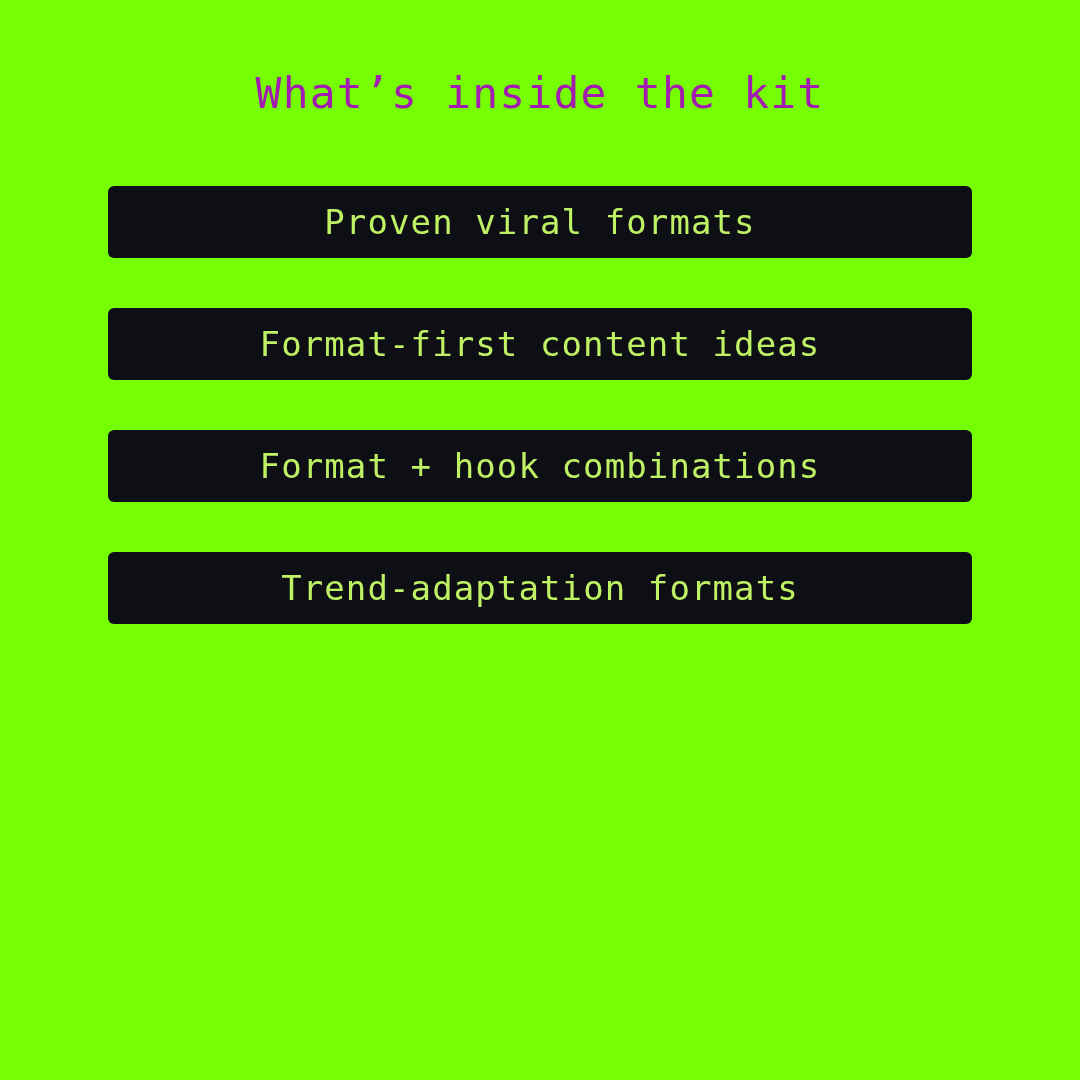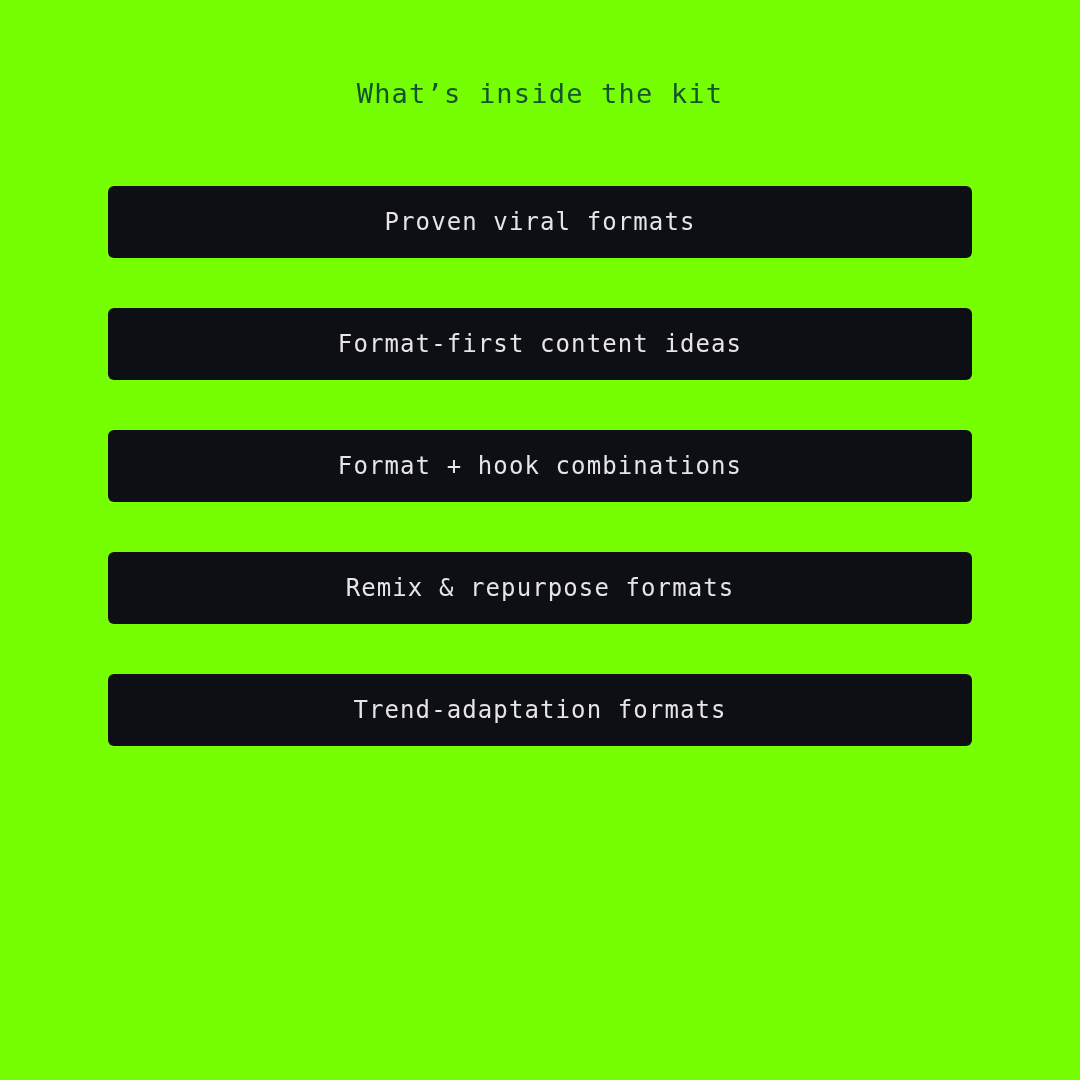--- a/index.html
+++ b/index.html
@@ -28,24 +28,24 @@
     margin: 0;
     position: absolute;
     top: 0;
     left: 0;
     right: 0;
     height: 186px;
     display: flex;
     align-items: center;
     justify-content: center;
     font-family: "DejaVu Sans Mono", "Liberation Mono", monospace;
-    font-size: 27px;
+    font-size: 43px;
     font-weight: 400;
     letter-spacing: 1.2px;
-    color: #14532d;
+    color: #a21caf;
     white-space: nowrap;
     line-height: 1;
     user-select: none;
   }
 
   #card-list {
     position: absolute;
     top: 186px;
     left: 108px;
     width: 864px;
@@ -60,24 +60,24 @@
     box-sizing: border-box;
     background: #0E0F14;
     border-radius: 6px;
     display: flex;
     align-items: center;
     justify-content: center;
   }
 
   .kit-card-label {
     font-family: "DejaVu Sans Mono", "Liberation Mono", monospace;
-    font-size: 24px;
+    font-size: 34px;
     font-weight: 400;
     letter-spacing: 1.1px;
-    color: #e5e5e5;
+    color: #bef264;
     white-space: nowrap;
     line-height: 1;
     user-select: none;
   }
 </style>
 </head>
 <body>
 
 <div id="poster">
 
@@ -91,23 +91,20 @@
 
     <div class="kit-card">
       <span class="kit-card-label">Format-first content ideas</span>
     </div>
 
 
     <div class="kit-card">
       <span class="kit-card-label">Format + hook combinations</span>
     </div>
 
-    <div class="kit-card">
-      <span class="kit-card-label">Remix &amp; repurpose formats</span>
-    </div>
 
     <div class="kit-card">
       <span class="kit-card-label">Trend-adaptation formats</span>
     </div>
 
 
   </div>
 </div>
 
 </body></html>

